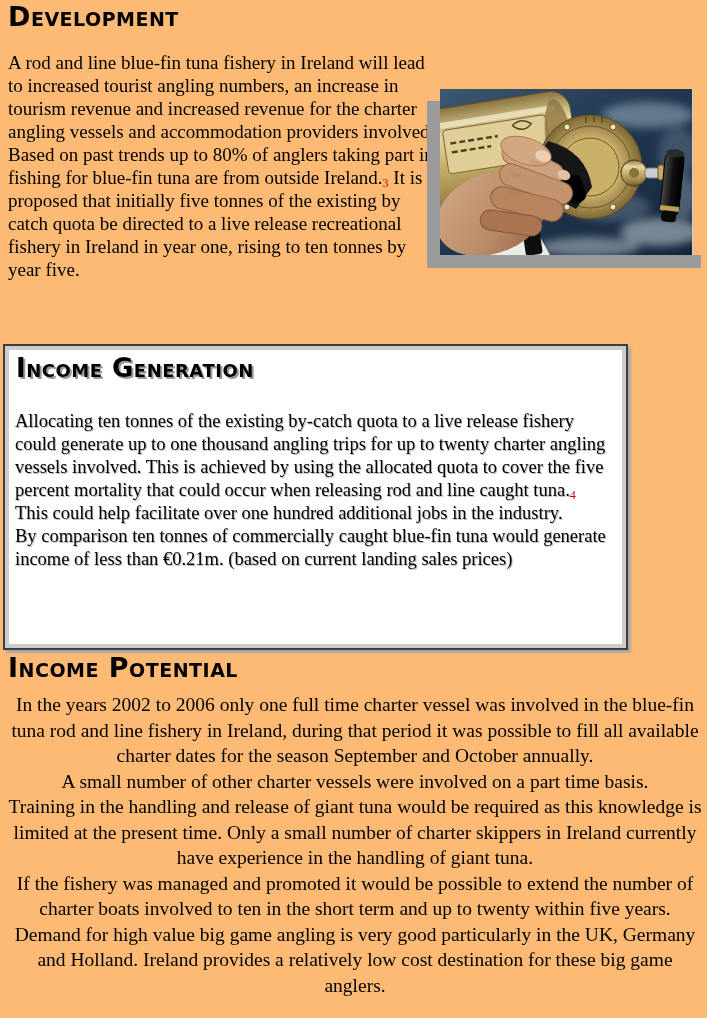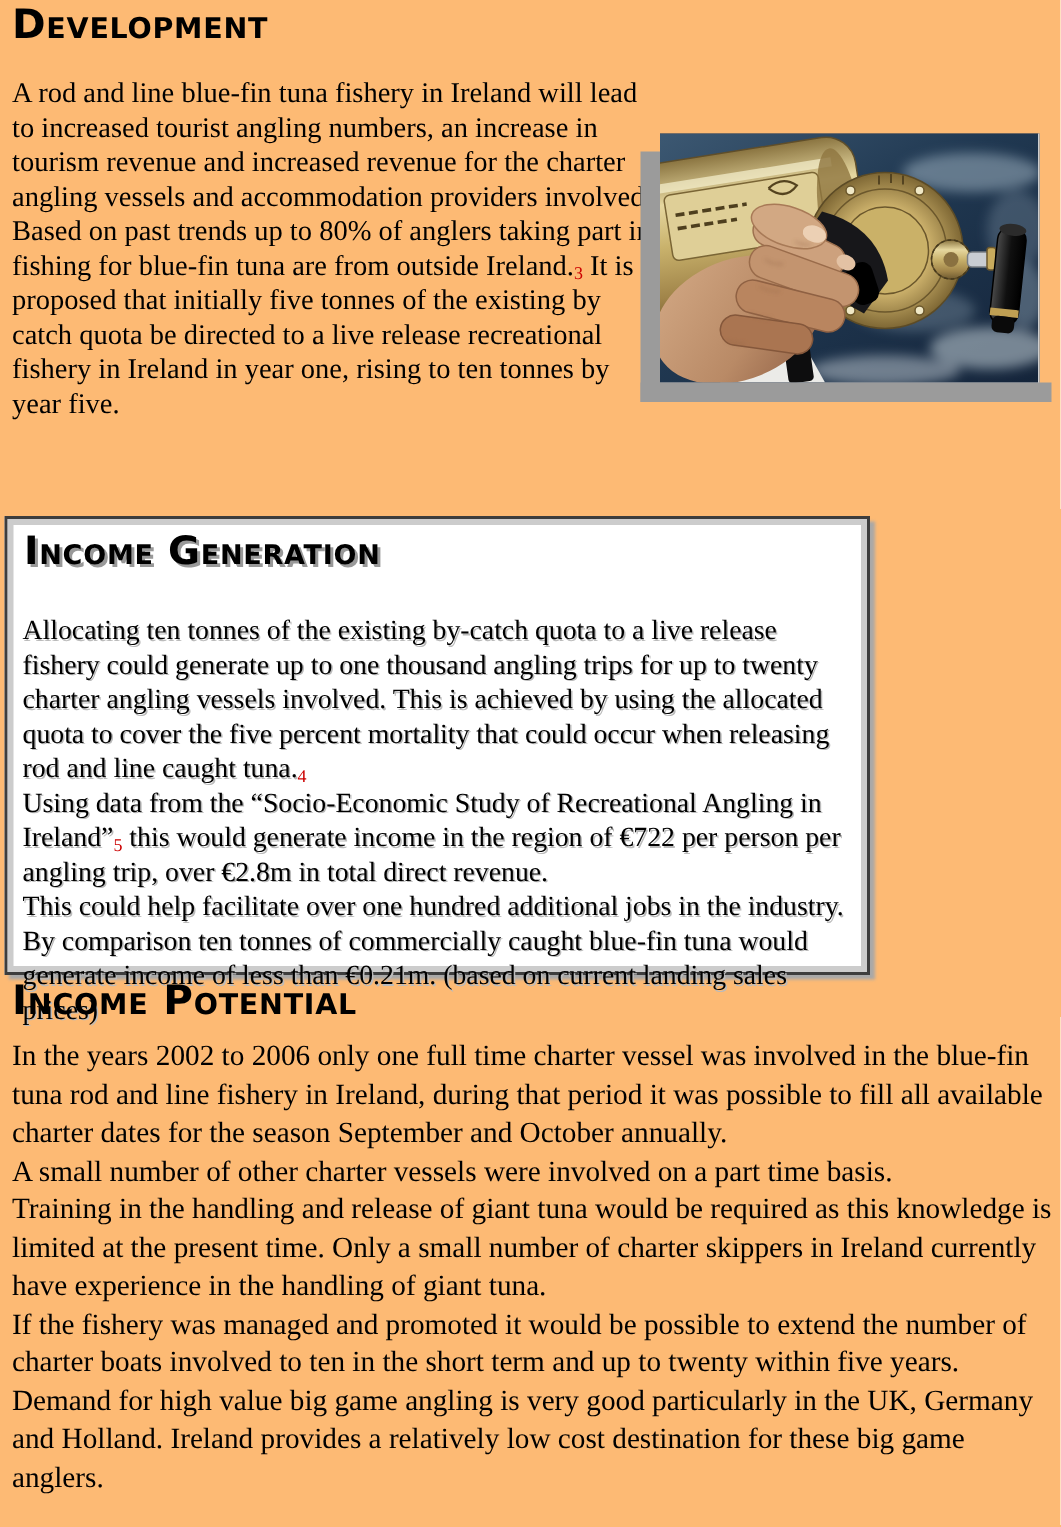--- a/index.html
+++ b/index.html
@@ -24,33 +24,33 @@
     background:#1d3250;
   }
   .photo::before{ 
     content:"";position:absolute;left:-13px;top:12px;bottom:-13px;width:13px;background:#9b9b9b;
   }
   .photo::after{ 
     content:"";position:absolute;left:-13px;right:-9px;bottom:-13px;height:13px;background:#9b9b9b;
   }
   .photo svg{display:block;}
   .income-box{
-    position:absolute;left:3px;top:344px;width:577px;height:306px;box-sizing:border-box;
+    position:absolute;left:3px;top:344px;width:625px;height:306px;box-sizing:border-box;
     background:#ffffff;border:2px solid #3d3d3d;
     box-shadow:inset 0 0 0 4px #cccccc, 3px 3px 2px #a8a8a8;
     padding:7px 8px 7px 10px;
   }
   #income-hd{font-size:26px;text-shadow:2px 2px 0 #999999;margin-left:1px;}
   .box-text{
     margin-top:27px;font-size:18.5px;line-height:23px;
     text-shadow:1px 1px 0 #bbbbbb;
   }
   .future-col{
     position:absolute;left:8px;top:692px;width:694px;
-    font-size:19.5px;line-height:25.5px;
+    font-size:19.5px;line-height:25.5px;text-align:center;
   }
   sub.fn{
     color:#cc0000;font-size:12px;line-height:0;vertical-align:baseline;
     position:relative;top:3px;text-shadow:none;
   }
 </style>
 </head>
 <body>
 
 <div class="page">
@@ -176,21 +176,20 @@
         <path d="M90,72 q5,3 10,2"></path>
           <path d="M44,138 q8,3 13,2"></path>
       </g>
     </svg>
   </div>
 
   <section class="income-box">
     <h1 class="hd" id="income-hd">Income Generation</h1>
     <div class="box-text">
       <p><span>Allocating ten tonnes of the existing by-catch quota to a live release fishery could generate up to one thousand angling trips for up to twenty charter angling vessels involved. This is achieved by using the allocated quota to cover the five percent mortality that could occur when releasing rod and line caught tuna.</span><sub class="fn">4</sub></p>
-      <p><span>Using data from the “Socio-Economic Study of Recreational Angling in Ireland”</span><sub class="fn">5</sub><span> this would generate income in the region of €722 per person per angling trip, over €2.8m in total direct revenue.</span></p>
       <p><span>This could help facilitate over one hundred additional jobs in the industry.</span></p>
       <p><span>By comparison ten tonnes of commercially caught blue-fin tuna would generate income of less than €0.21m. (based on current landing sales prices)</span></p>
     </div>
   </section>
 
   <h1 class="hd" id="future-hd">Income Potential</h1>
 
   <div class="future-col">
     <p><span>In the years 2002 to 2006 only one full time charter vessel was involved in the blue-fin tuna rod and line fishery in Ireland, during that period it was possible to fill all available charter dates for the season September and October  annually.</span></p>
     <p><span>A small number of other charter vessels were involved on a part time basis.</span></p>

